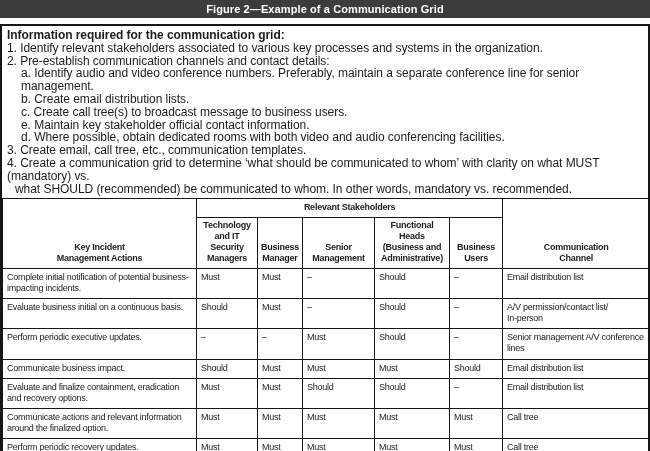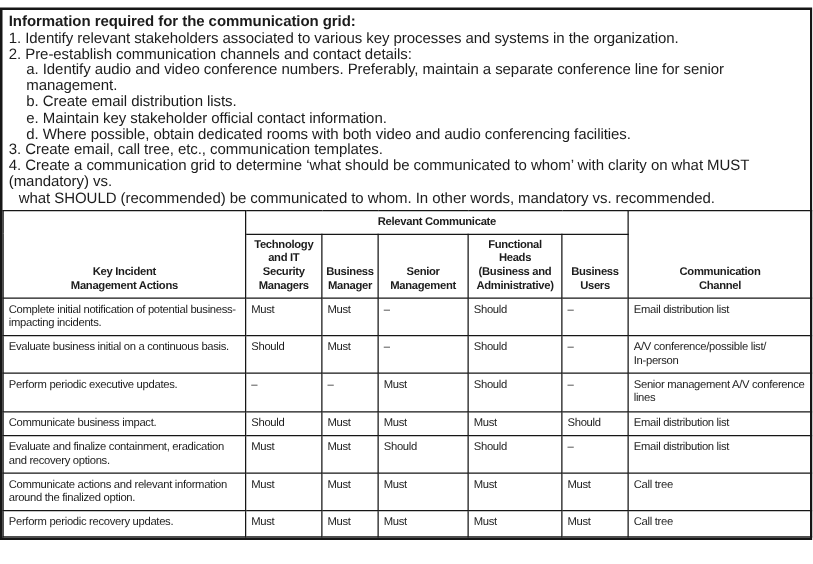--- a/index.html
+++ b/index.html
@@ -89,30 +89,34 @@
     line-height: 11px;
     padding: 3px 6px 2px 5px;
     white-space: pre-line;
   }
 </style>
 </head>
 <body>
 
 <div class="figure">
 
+  <div class="title-bar">
+    <span>Figure 2—Example of a Communication Grid</span>
+  </div>
 
   <div class="content-box">
 
     <div class="info-section">
       <div class="info-heading">Information required for the communication grid:</div>
       <div>
           <div class="info-line indent-0">1. Identify relevant stakeholders associated to various key processes and systems in the organization.</div>
           <div class="info-line indent-0">2. Pre-establish communication channels and contact details:</div>
           <div class="info-line indent-1">a. Identify audio and video conference numbers. Preferably, maintain a separate conference line for senior management.</div>
           <div class="info-line indent-1">b. Create email distribution lists.</div>
+          <div class="info-line indent-1">c. Create call tree(s) to broadcast message to business users.</div>
           <div class="info-line indent-1">e. Maintain key stakeholder official contact information.</div>
           <div class="info-line indent-1">d. Where possible, obtain dedicated rooms with both video and audio conferencing facilities.</div>
           <div class="info-line indent-0">3. Create email, call tree, etc., communication templates.</div>
           <div class="info-line indent-0">4. Create a communication grid to determine ‘what should be communicated to whom’ with clarity on what MUST (mandatory) vs.</div>
           <div class="info-line indent-2">what SHOULD (recommended) be communicated to whom. In other words, mandatory vs. recommended.</div>
         </div>
     </div>
 
     <table class="grid">
       <colgroup>
@@ -121,21 +125,21 @@
         <col style="width:45px">
         <col style="width:72px">
         <col style="width:75px">
         <col style="width:53px">
         <col style="width:147px">
       </colgroup>
       <thead>
         <tr>
           <th rowspan="2">Key Incident
 Management Actions</th>
-          <th colspan="5" class="group-header">Relevant Communicate</th>
+          <th colspan="5" class="group-header">Relevant Stakeholders</th>
           <th rowspan="2">Communication
 Channel</th>
         </tr>
         <tr class="cols-row">
 
         <th>Technology
 and IT
 Security
 Managers</th>
             <th>Business
@@ -161,21 +165,21 @@
             <td class="value-cell">–</td>
             <td class="channel-cell">Email distribution list</td>
           </tr>
           <tr>
             <td class="action-cell">Evaluate business initial on a continuous basis.</td>
             <td class="value-cell">Should</td>
             <td class="value-cell">Must</td>
             <td class="value-cell">–</td>
             <td class="value-cell">Should</td>
             <td class="value-cell">–</td>
-            <td class="channel-cell">A/V conference/possible list/
+            <td class="channel-cell">A/V permission/contact list/
 In-person</td>
           </tr>
           <tr>
             <td class="action-cell">Perform periodic executive updates.</td>
             <td class="value-cell">–</td>
             <td class="value-cell">–</td>
             <td class="value-cell">Must</td>
             <td class="value-cell">Should</td>
             <td class="value-cell">–</td>
             <td class="channel-cell">Senior management A/V conference

